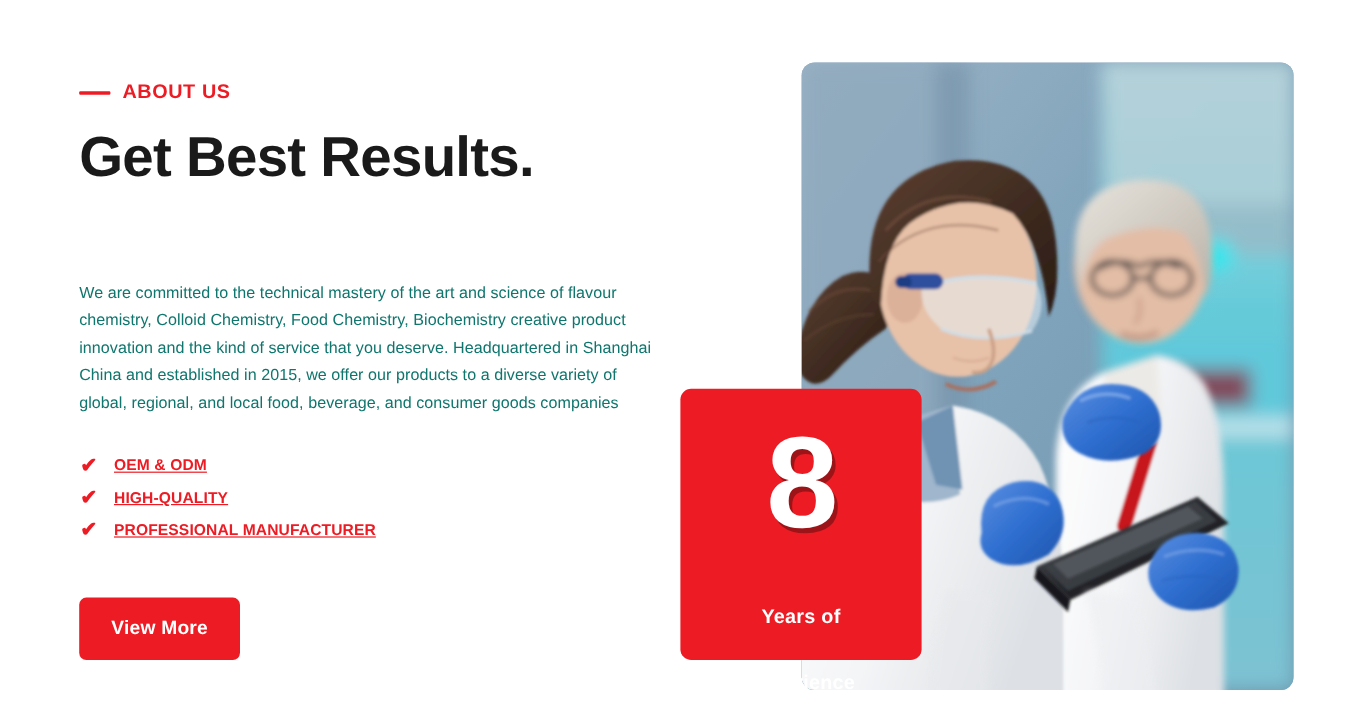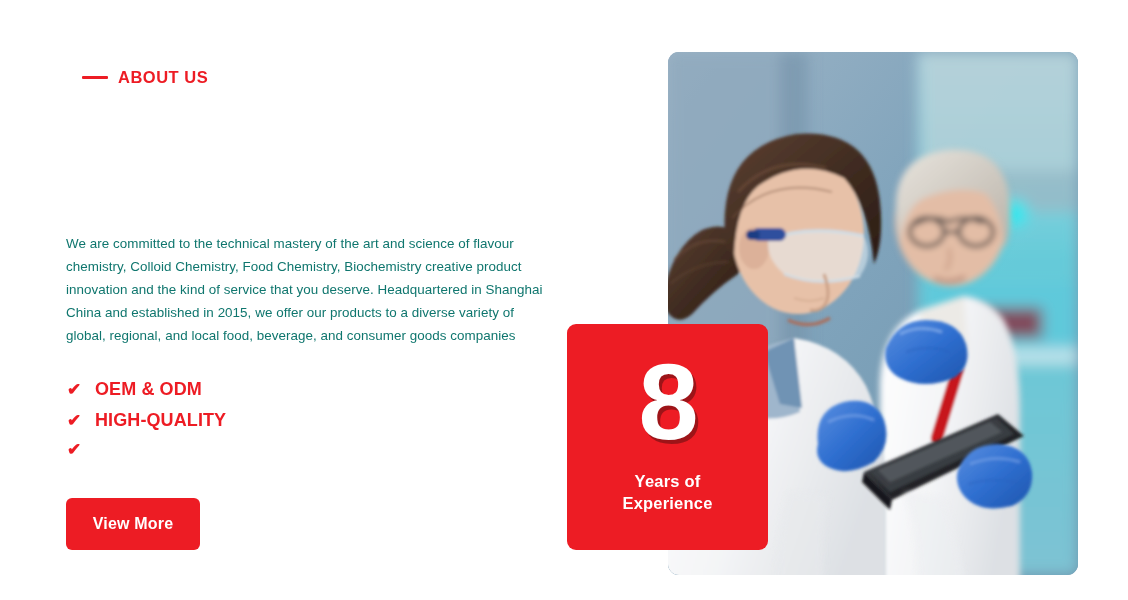--- a/index.html
+++ b/index.html
@@ -8,21 +8,21 @@
     background:#ffffff;
     font-family:"Liberation Sans", sans-serif;
     overflow:hidden;
   }
   .page { position:relative; width:1128px; height:600px; background:#fff; }
 
   
   .left-col { position:absolute; left:66px; top:0; width:580px; height:600px; }
 
   .eyebrow {
-    position:absolute; left:16px; top:68px;
+    position:absolute; left:0; top:68px;
     display:flex; align-items:center; gap:10px;
   }
   .eyebrow-dash {
     display:block; width:26px; height:3px; background:#ED1C24; border-radius:1px;
   }
   .eyebrow-text {
     color:#ED1C24; font-size:16.5px; font-weight:bold;
     letter-spacing:.5px; white-space:nowrap;
   }
 
@@ -43,22 +43,22 @@
   .feature-item {
     display:flex; align-items:center; gap:13px;
     margin-bottom:10px;
   }
   .feature-item:nth-child(3) { margin-bottom:0; margin-top:3px; }
   .check-icon {
     color:#ED1C24; font-size:17px; line-height:1;
     width:16px; text-align:center; font-weight:bold;
   }
   .feature-label {
-    color:#ED1C24; font-size:18px; font-weight:bold;
-    letter-spacing:.1px; white-space:nowrap;
+    color:#ED1C24; font-size:13px; font-weight:bold;
+    letter-spacing:.1px; white-space:nowrap;text-decoration:underline;
   }
 
   .cta-button {
     position:absolute; left:0; top:498px;
     width:134px; height:52px;
     background:#ED1C24; border:none; border-radius:6px;
     color:#ffffff; font-family:"Liberation Sans", sans-serif;
     font-size:16px; font-weight:bold; letter-spacing:.2px;
     cursor:pointer; display:flex; align-items:center; justify-content:center;
   }
@@ -84,50 +84,52 @@
   .exp-number {
     color:#ffffff; font-size:108px; font-weight:bold;
     line-height:1; letter-spacing:-2px;
     text-shadow:3px 4px 0 rgba(60,10,10,.45);
   }
   .exp-caption {
     margin-top:14px; color:#ffffff;
     font-size:16.5px; font-weight:bold; line-height:1.35;
     text-align:center; letter-spacing:.2px;
   }
-  .exp-caption span { display:block; }
+  .exp-caption span { display:block;margin-top:33px; }
 </style>
 </head>
 <body>
 
 <div class="page">
 
   <div class="left-col">
 
     <div class="eyebrow">
       <span class="eyebrow-dash"></span>
       <span class="eyebrow-text">ABOUT US</span>
     </div>
 
     <h1 class="headline">
+      <span class="headline-line">Get Best Results.</span>
     </h1>
 
     <p class="body-copy">We are committed to the technical mastery of the art and science of flavour chemistry, Colloid Chemistry, Food Chemistry, Biochemistry creative product innovation and the kind of service that you deserve. Headquartered in Shanghai China and established in 2015, we offer our products to a diverse variety of global, regional, and local food, beverage, and consumer goods companies</p>
 
     <ul class="feature-list">
       <li class="feature-item">
         <span class="check-icon">✔</span>
         <span class="feature-label">OEM &amp; ODM</span>
       </li>
       <li class="feature-item">
         <span class="check-icon">✔</span>
         <span class="feature-label">HIGH-QUALITY</span>
       </li>
       <li class="feature-item">
         <span class="check-icon">✔</span>
+        <span class="feature-label">PROFESSIONAL MANUFACTURER</span>
       </li>
     </ul>
 
     <button class="cta-button">View More</button>
   </div>
 
   <div class="photo" aria-label="Two female scientists in white lab coats and blue gloves examining a red-filled test tube and a tablet in a laboratory">
     <svg viewBox="0 0 410 523" preserveAspectRatio="xMidYMid slice">
       <defs>
         <linearGradient id="bgGrad" x1="0" y1="0" x2="1" y2="1">

